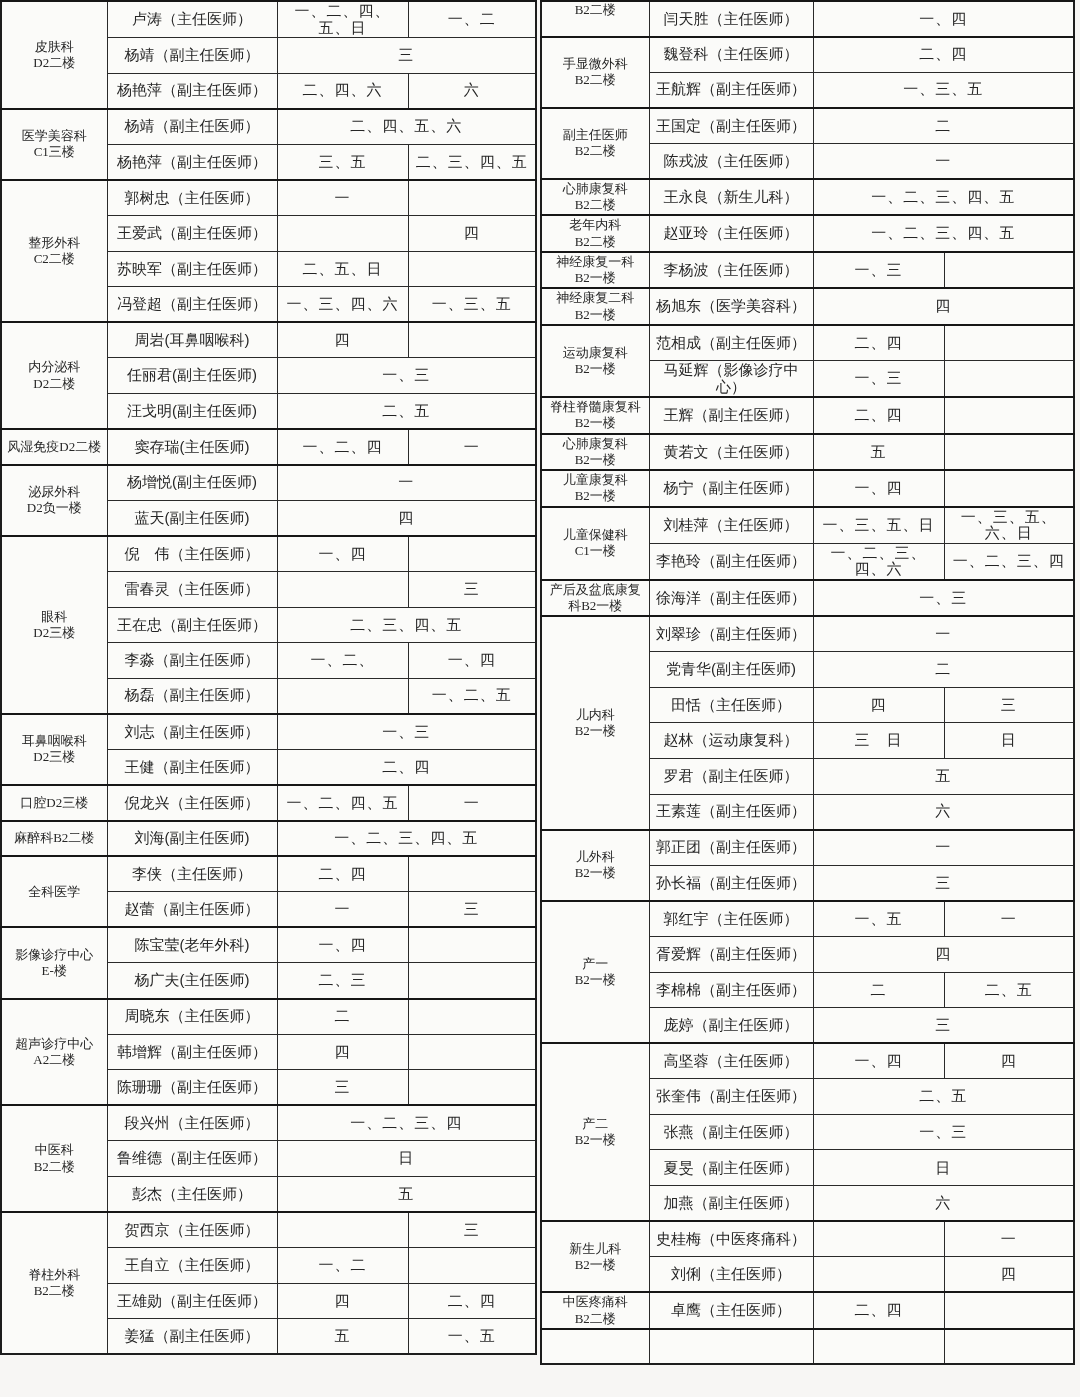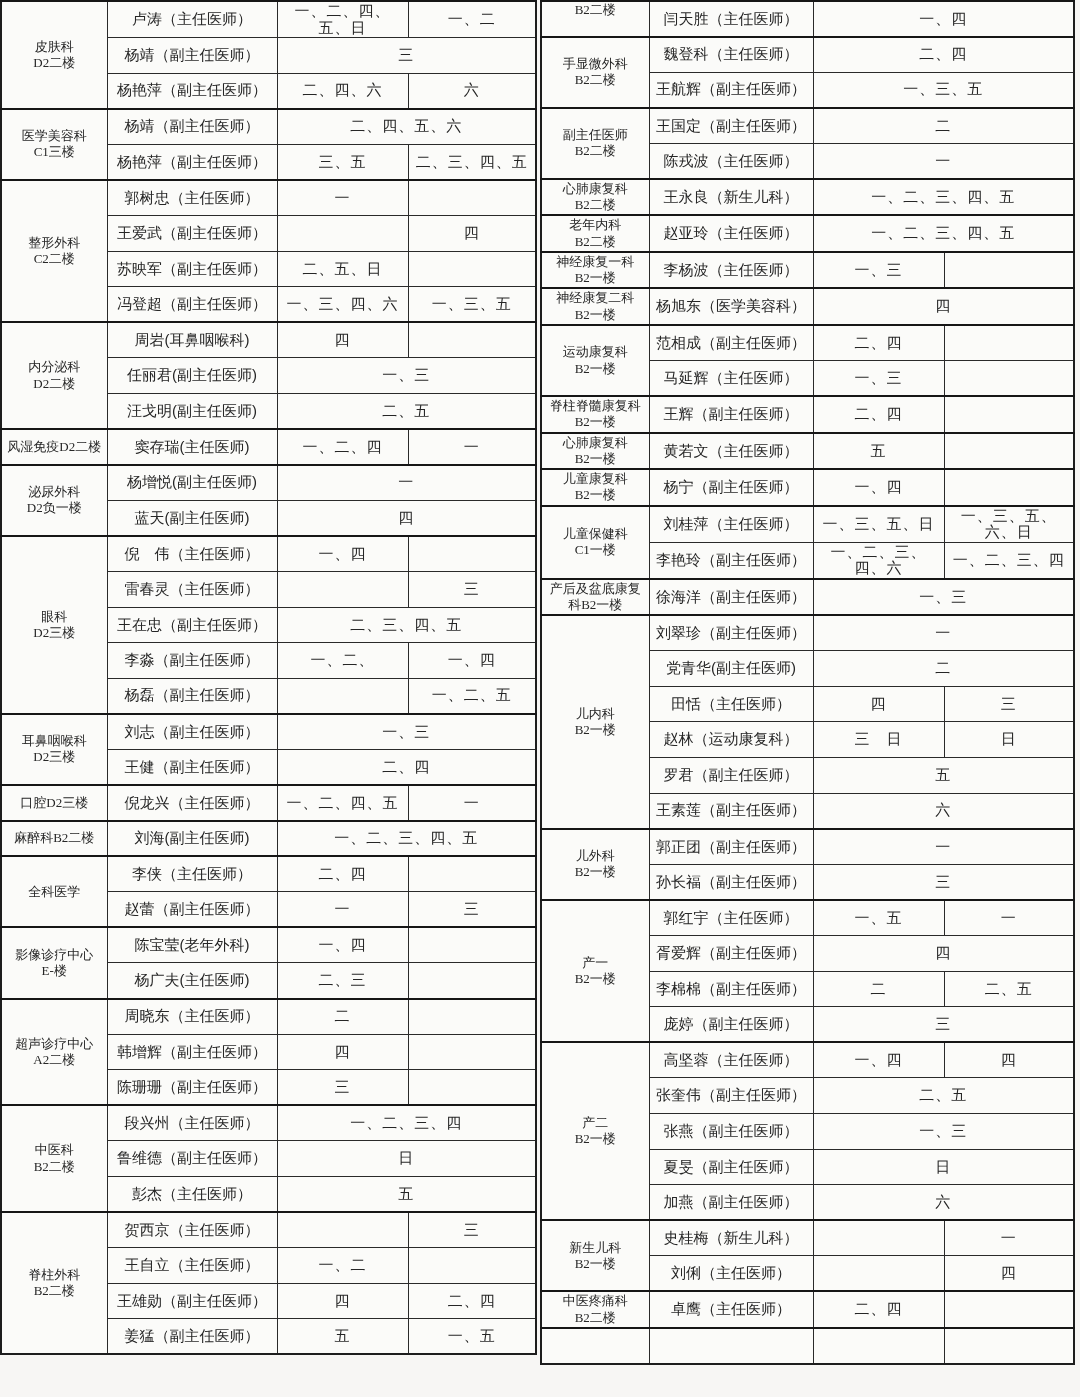--- a/index.html
+++ b/index.html
@@ -327,21 +327,21 @@
             <td class="slot" colspan="2">四</td>
           </tr>
           <tr class="group-start">
             <td class="dept" rowspan="2">运动康复科
 B2一楼</td>
             <td class="doc">范相成（副主任医师）</td>
             <td class="slot">二、四</td>
             <td class="slot"></td>
           </tr>
           <tr>
-            <td class="doc">马延辉（主任医师）</td>
+            <td class="doc">马延辉（影像诊疗中心）</td>
             <td class="slot">一、三</td>
             <td class="slot"></td>
           </tr>
           <tr class="group-start">
             <td class="dept" rowspan="1">脊柱脊髓康复科
 B2一楼</td>
             <td class="doc">王辉（副主任医师）</td>
             <td class="slot">二、四</td>
             <td class="slot"></td>
           </tr>
@@ -453,21 +453,21 @@
             <td class="doc">夏旻（副主任医师）</td>
             <td class="slot" colspan="2">日</td>
           </tr>
           <tr>
             <td class="doc">加燕（副主任医师）</td>
             <td class="slot" colspan="2">六</td>
           </tr>
           <tr class="group-start">
             <td class="dept" rowspan="2">新生儿科
 B2一楼</td>
-            <td class="doc">史桂梅（新生儿科）</td>
+            <td class="doc">史桂梅（中医疼痛科）</td>
             <td class="slot"></td>
             <td class="slot">一</td>
           </tr>
           <tr>
             <td class="doc">刘俐（主任医师）</td>
             <td class="slot"></td>
             <td class="slot">四</td>
           </tr>
           <tr class="group-start">
             <td class="dept" rowspan="1">中医疼痛科

